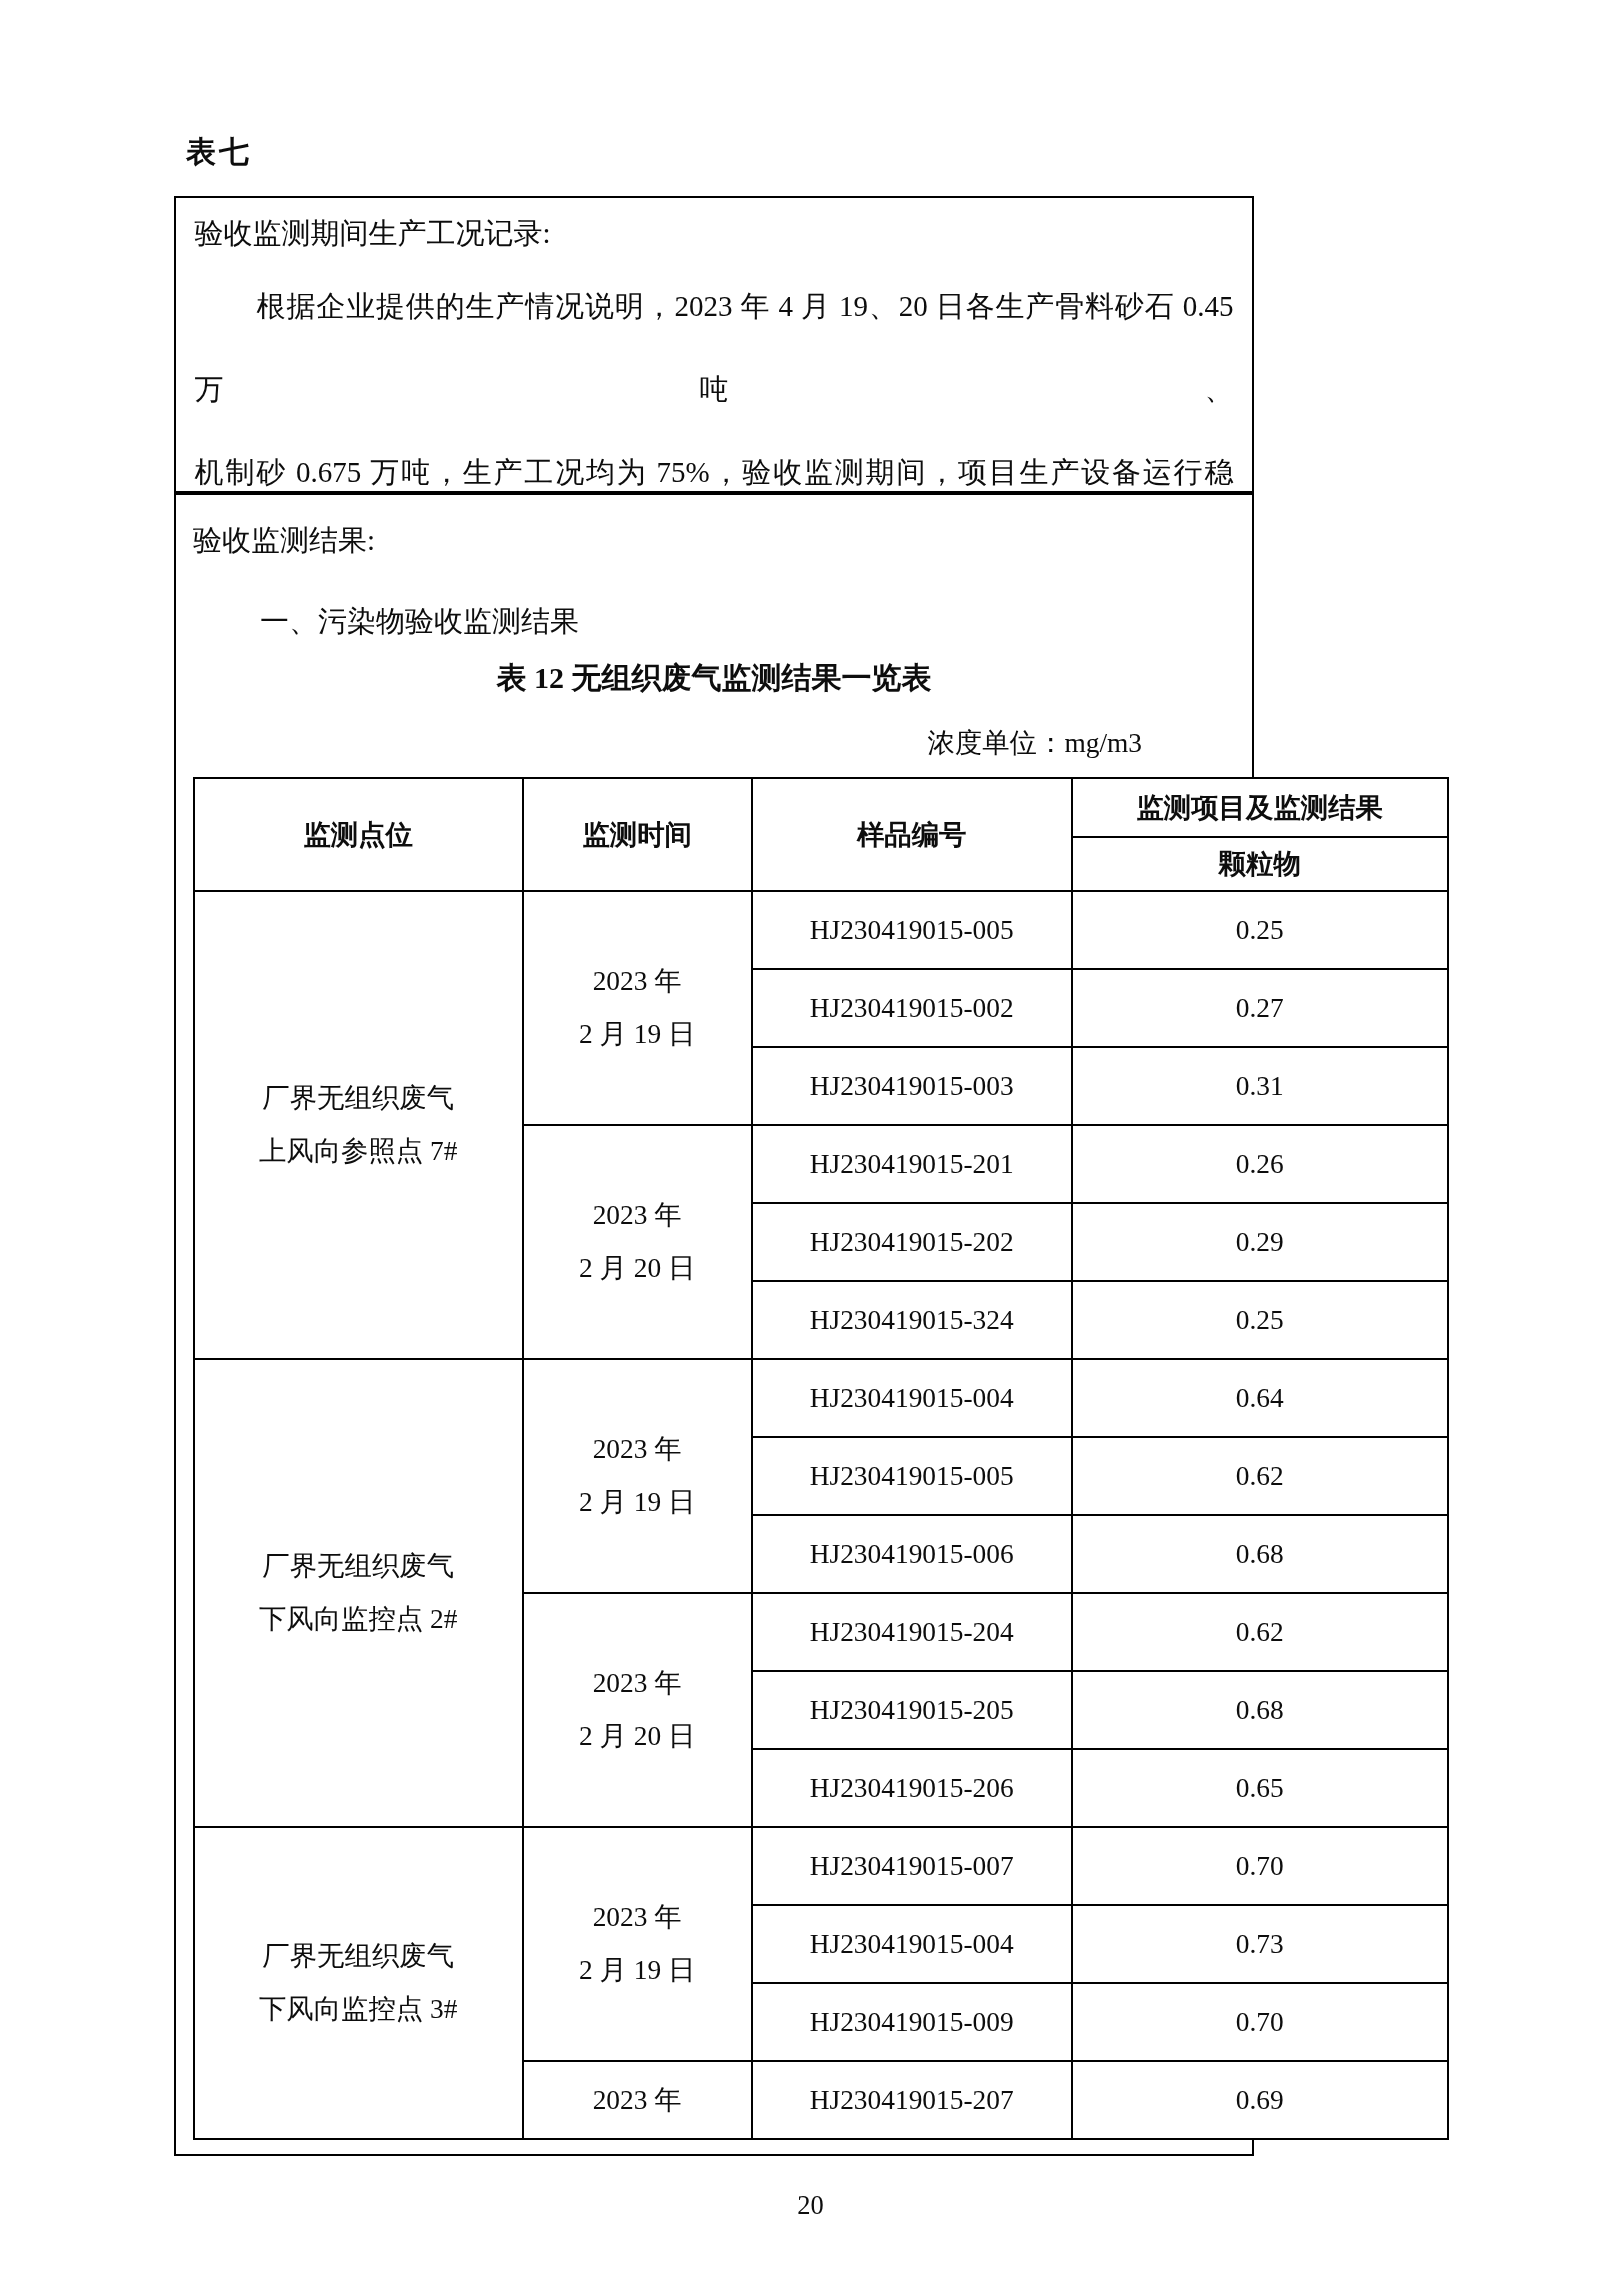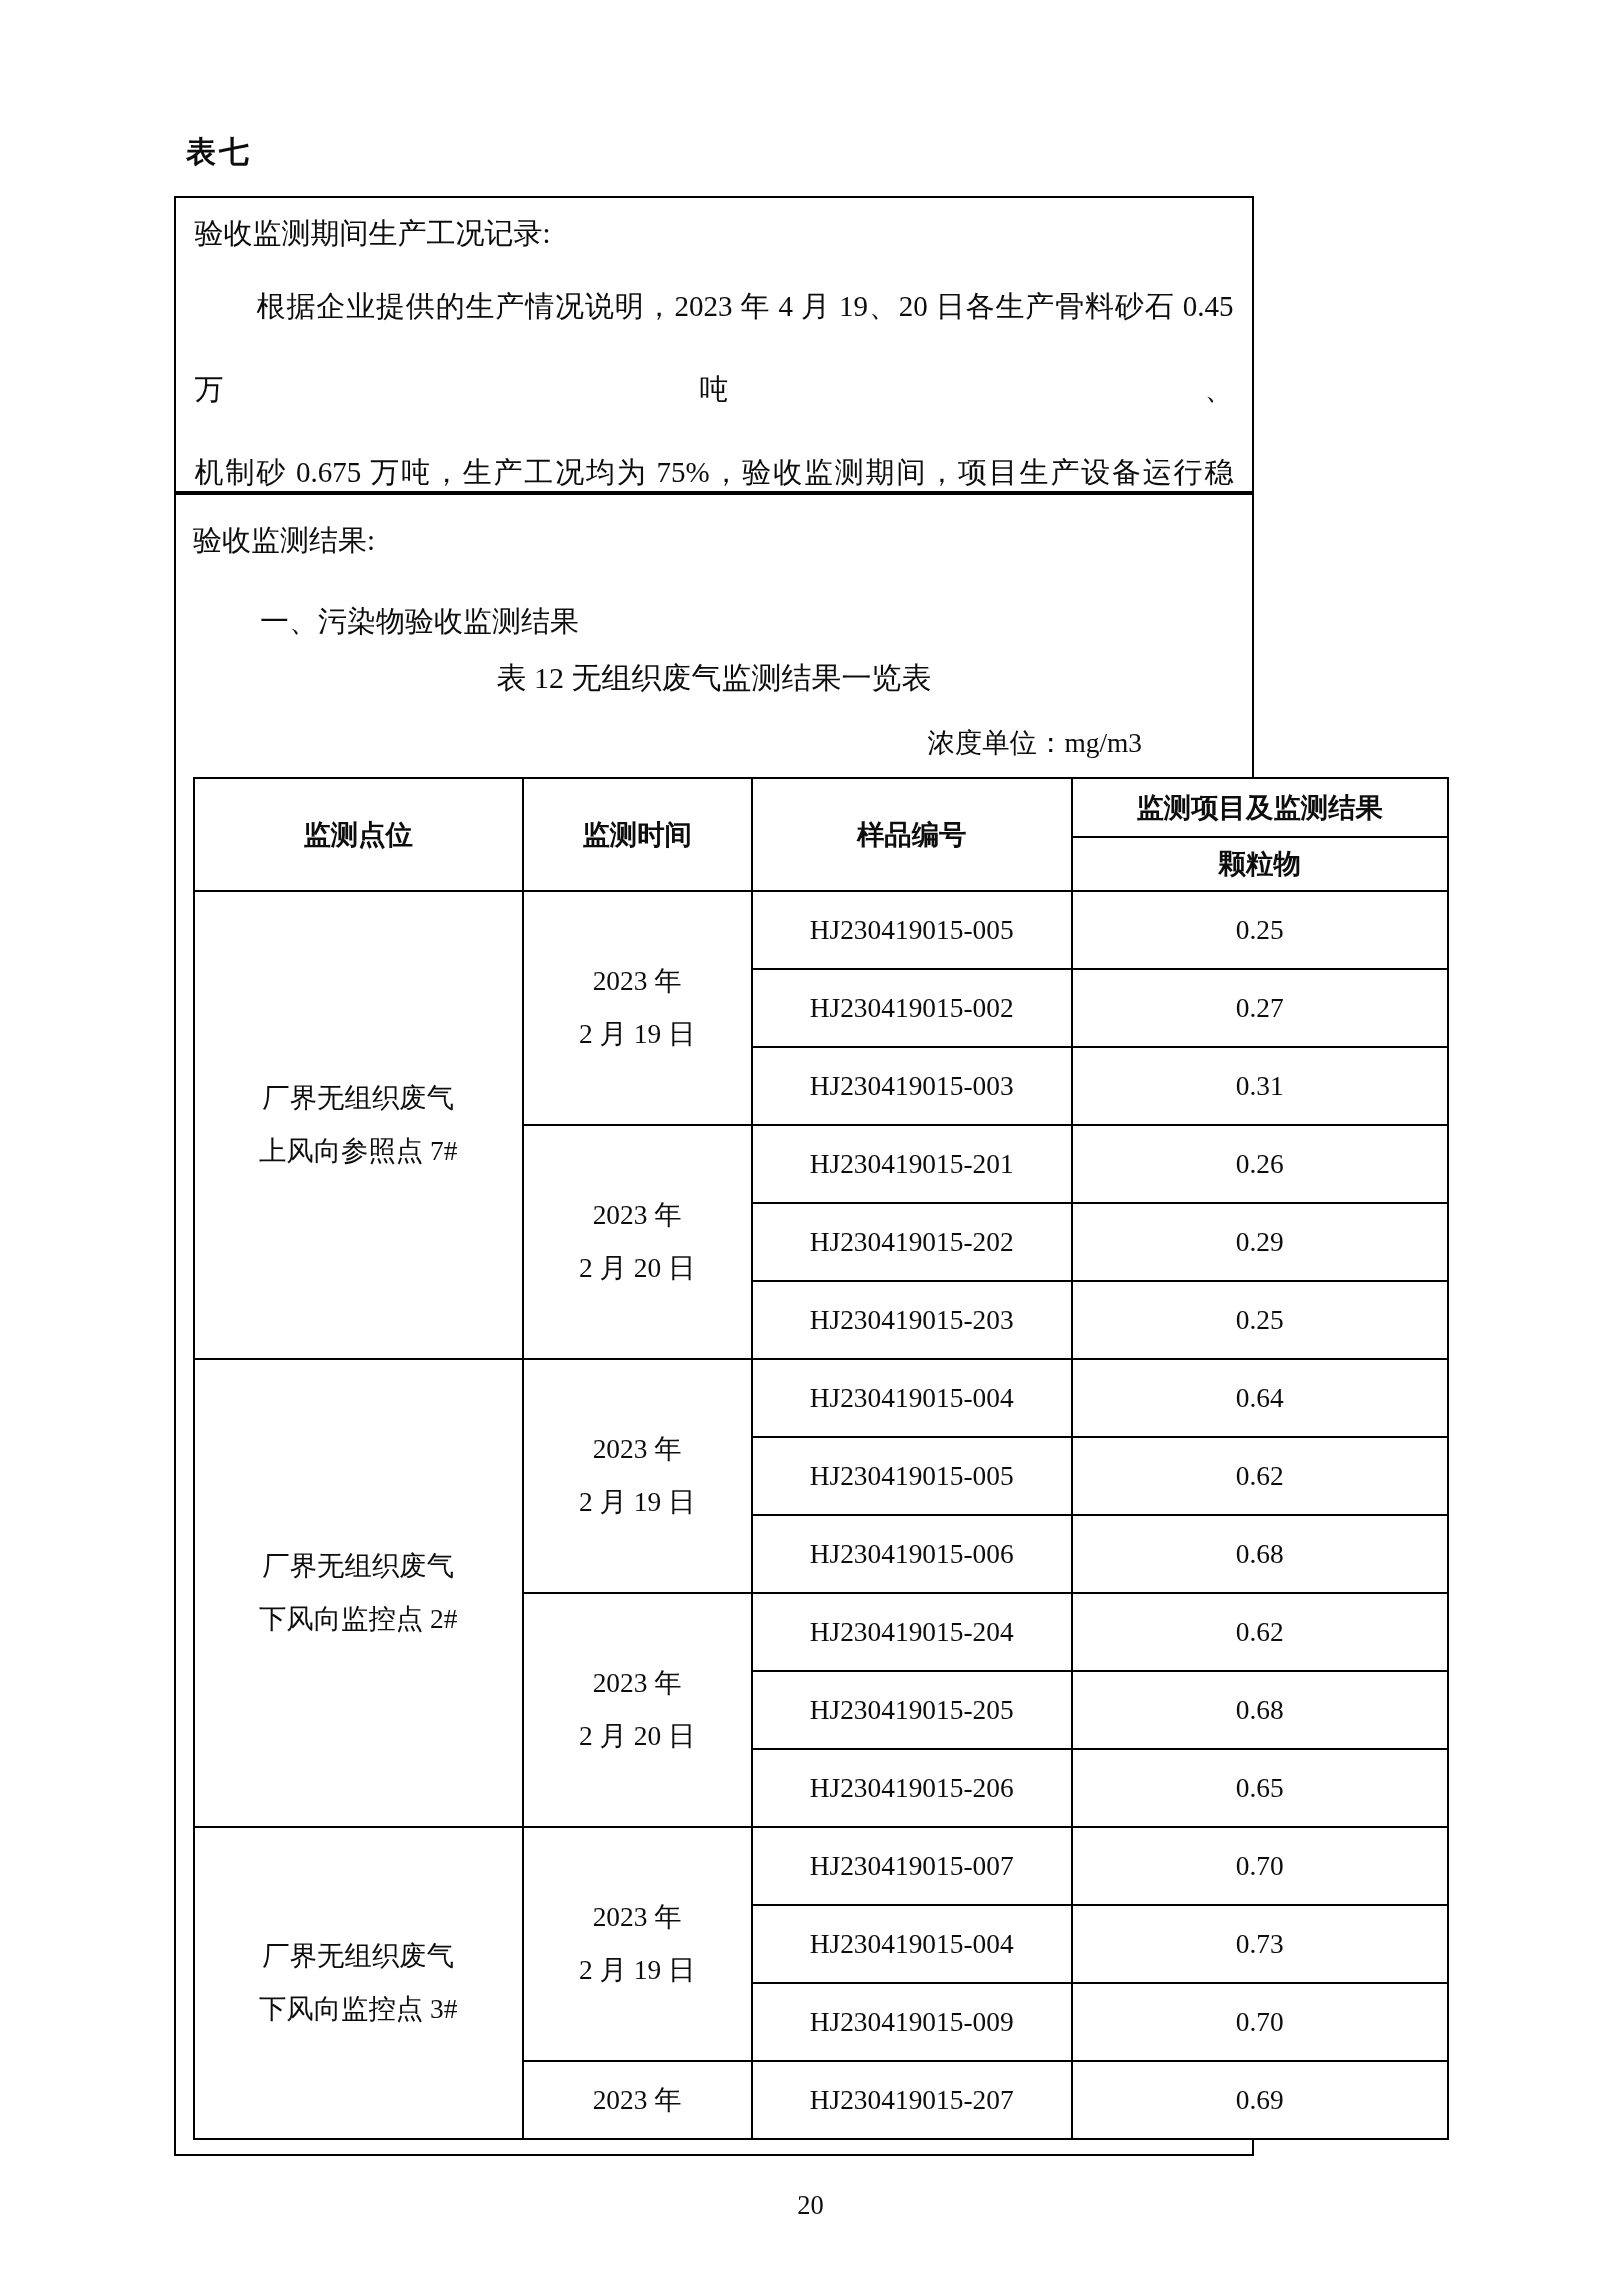--- a/index.html
+++ b/index.html
@@ -18,21 +18,21 @@
   }
   .box1 { top:196px; height:297px; padding:13.7px 18.6px 0 18.6px; }
   .box-label { font-size:29px; line-height:43px; }
   .para { margin-top:10.8px; font-size:29px; }
   .para-line { line-height:83px; white-space:normal; }
   .para-line.first { text-indent:62px; }
   .para-line.jl { text-align:justify; text-align-last:justify; }
   .box2 { top:493px; height:1663px; padding:23.5px 0 0 0; }
   .box2 .box-label { padding-left:17px; }
   .subheading { margin-top:38px; padding-left:84px; font-size:29px; line-height:43px; }
-  .table-title { margin-top:13.7px; text-align:center; font-size:30px; font-weight:normal; line-height:43px; }
+  .table-title { margin-top:13.7px; text-align:center; font-size:30px; font-weight:bold; line-height:43px; }
   .unit-note { margin-top:22.5px; padding-right:110px; text-align:right; font-size:27.4px; line-height:43px; }
   table.mon-table {
     margin:12.7px 0 0 16.7px; border-collapse:collapse; table-layout:fixed; width:1255px;
     background:#fff;
   }
   .mon-table th, .mon-table td {
     border:2px solid #000; text-align:center; vertical-align:middle;
     padding:0; font-size:27.4px; font-weight:normal; color:#0d0d0d;
   }
   .mon-table thead th { font-weight:bold; font-size:27.4px; }
@@ -111,21 +111,21 @@
               <span class="cell-line">2 月 20 日</span>
             </td>
             <td><span>HJ230419015-201</span></td>
             <td><span>0.26</span></td>
           </tr>
           <tr class="data-row">
             <td><span>HJ230419015-202</span></td>
             <td><span>0.29</span></td>
           </tr>
           <tr class="data-row">
-            <td><span>HJ230419015-203</span></td>
+            <td><span>HJ230419015-324</span></td>
             <td><span>0.25</span></td>
           </tr>
           <tr class="data-row">
             <td rowspan="6">
               <span class="cell-line">厂界无组织废气</span>
               <span class="cell-line">下风向监控点 2#</span>
             </td>
             <td rowspan="3">
               <span class="cell-line">2023 年</span>
               <span class="cell-line">2 月 19 日</span>

